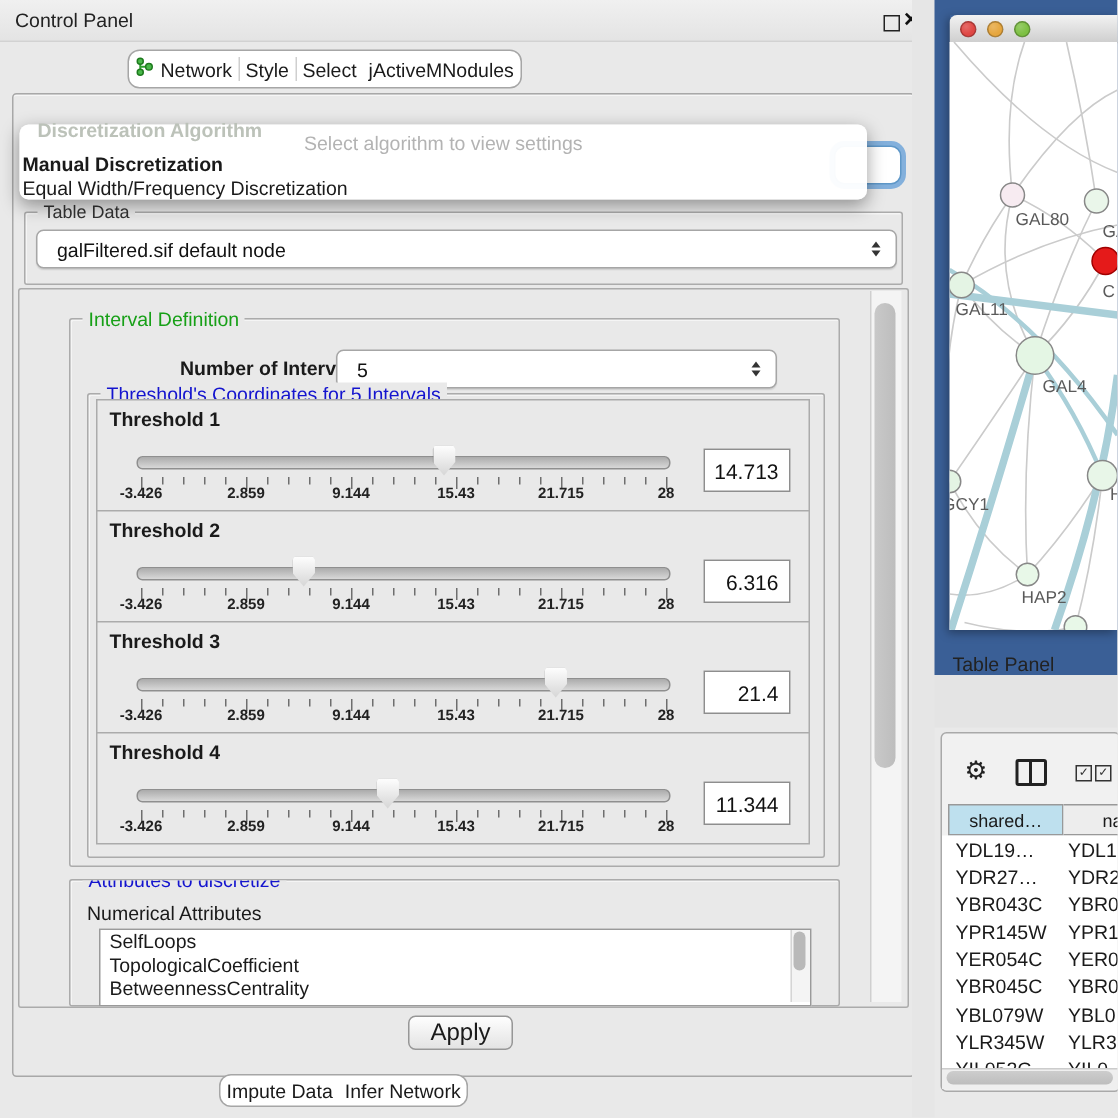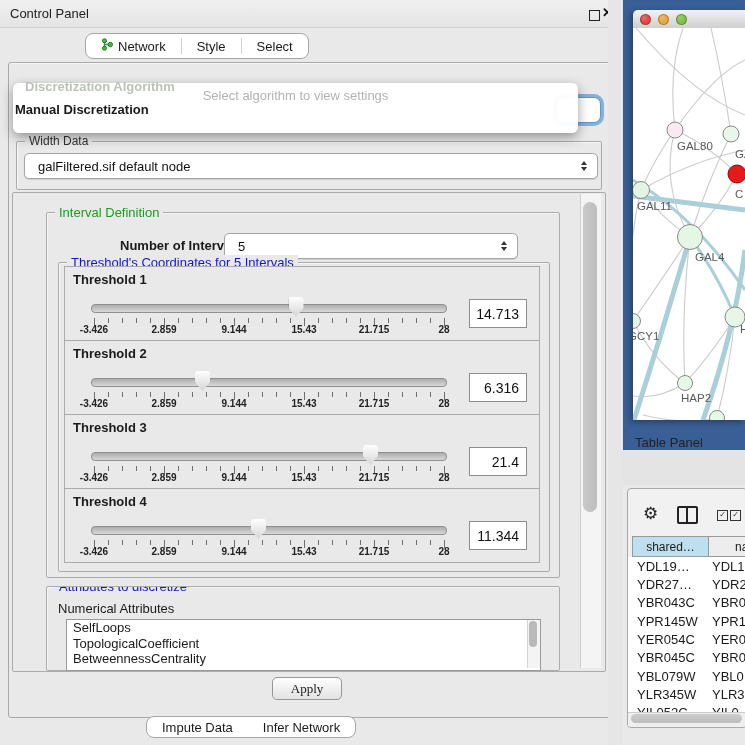--- a/index.html
+++ b/index.html
@@ -11,21 +11,21 @@
   
   #titlebar{left:0;top:0;width:620px;height:27px;background:linear-gradient(#F0F0F0,#E4E4E4);
             border-bottom:1px solid #D2D2D2;}
   #cp-title{left:10px;top:6px;font-size:13px;color:#222;}
   #float-ico{left:589px;top:10px;width:9px;height:9px;border:1.5px solid #222;background:transparent;}
   #close-ico{left:602px;top:5px;font-size:13px;font-weight:bold;color:#111;}
 
   .tabbar{display:flex;align-items:stretch;background:#FFF;border:1px solid #A6A6A6;overflow:hidden;}
   #toptabs{left:85px;top:33px;height:24px;border-radius:8px;}
   #bottabs{left:146px;top:716px;height:20px;border-radius:8px;}
-  .seg{display:inline-flex;align-items:center;gap:5px;padding:0 15px;font-size:13px;color:#1a1a1a;white-space:nowrap;}
+  .seg{display:inline-flex;align-items:center;gap:5px;padding:0 4px;font-size:13px;color:#1a1a1a;white-space:nowrap;}
   .seg.sel{background:#7B7B7B;color:#E4E4E4;}
   .tsep{width:1px;background:#CFCFCF;margin:4px 0;}
 
   #outerpanel{left:8px;top:62px;width:600px;height:654px;background:#E9E9E9;
               border:1px solid #A8A8A8;border-radius:3px;box-shadow:inset 0 1px 0 rgba(255,255,255,.6);}
 
   
   .group{border:1px solid #ABABAB;border-radius:2px;box-shadow:inset 1px 1px 0 rgba(255,255,255,.55);}
   .gtitle{position:absolute;top:-8px;left:8px;background:#E9E9E9;padding:0 4px;font-size:13px;white-space:nowrap;}
   .g-green{color:#17A017;}
@@ -72,21 +72,21 @@
   .vbox{position:absolute;left:404px;top:32px;width:58px;height:29px;background:#FFF;border:1px solid #8E8E8E;
         font-size:14px;text-align:right;padding:0 7px 0 0;box-sizing:border-box;font-family:"Liberation Sans",sans-serif;color:#111;}
 
   
   #attrlist{left:66px;top:619px;width:473px;height:50px;background:#FFF;border:1px solid #9A9A9A;overflow:hidden;}
   .litem{padding-left:6px;font-size:13px;line-height:15.6px;white-space:nowrap;}
   #ltrack{left:527px;top:620px;width:12px;height:48px;background:#F4F4F4;border-left:1px solid #D5D5D5;}
   #lthumb{left:529px;top:621px;width:8px;height:26px;background:#B9B9B9;border-radius:4px;}
 
   #applybtn{left:272px;top:677px;width:68px;height:21px;background:linear-gradient(#FEFEFE,#E3E3E3);
-            border:1px solid #979797;border-radius:5px;font-size:13px;display:flex;align-items:center;justify-content:center;font-family:Liberation Serif, serif;}
+            border:1px solid #979797;border-radius:5px;font-size:16px;display:flex;align-items:center;justify-content:center;}
 
   
   #gap{left:608px;top:0;width:15px;height:745px;background:#E6E6E6;}
   #bluebg{left:623px;top:0;width:122px;height:450px;background:#3A5F96;}
   #netwin{left:633px;top:10px;width:112px;height:410px;box-shadow:-2px 2px 6px rgba(0,0,0,.35);}
   #nettitle{left:633px;top:10px;width:112px;height:18px;background:linear-gradient(#F2F2F2,#CFCFCF);
             border-bottom:1px solid #9B9B9B;border-top-left-radius:5px;display:flex;align-items:center;padding-left:7px;gap:7px;}
   .light{width:11px;height:11px;border-radius:50%;box-sizing:border-box;}
   #netcanvas{left:633px;top:28px;width:112px;height:392px;background:#FFF;overflow:hidden;}
 
@@ -133,34 +133,38 @@
         <span>Network</span>
       </span>
       <span class="tsep"></span>
       <span class="seg">
         <span>Style</span>
       </span>
       <span class="tsep"></span>
       <span class="seg">
         <span>Select</span>
       </span>
+      <span class="seg">
+        <span>jActiveMNodules</span>
+      </span>
     </div>
 
   <div class="abs" id="outerpanel"></div>
 
   <div class="abs" id="algo-combo"></div>
 
   <div class="abs" id="popup">
     <div class="abs" id="ghost-title">Discretization Algorithm</div>
     <div class="abs" id="popup-prompt">Select algorithm to view settings</div>
     <div class="abs popt" id="popt0">Manual Discretization</div>
+    <div class="abs popt" id="popt1">Equal Width/Frequency Discretization</div>
   </div>
 
   <div class="abs group" style="left:16px;top:141px;width:584px;height:47px;">
-    <span class="gtitle g-plain">Width Data</span>
+    <span class="gtitle g-plain">Table Data</span>
   </div>
   <div class="abs combo" style="left:24px;top:153px;width:572px;height:24px;">
     <span class="ctext">galFiltered.sif default node</span>
     <span class="stepper">
         <i class="up"></i>
         <i class="dn"></i>
       </span>
   </div>
 
   <div class="abs" id="scrollwrap"></div>

